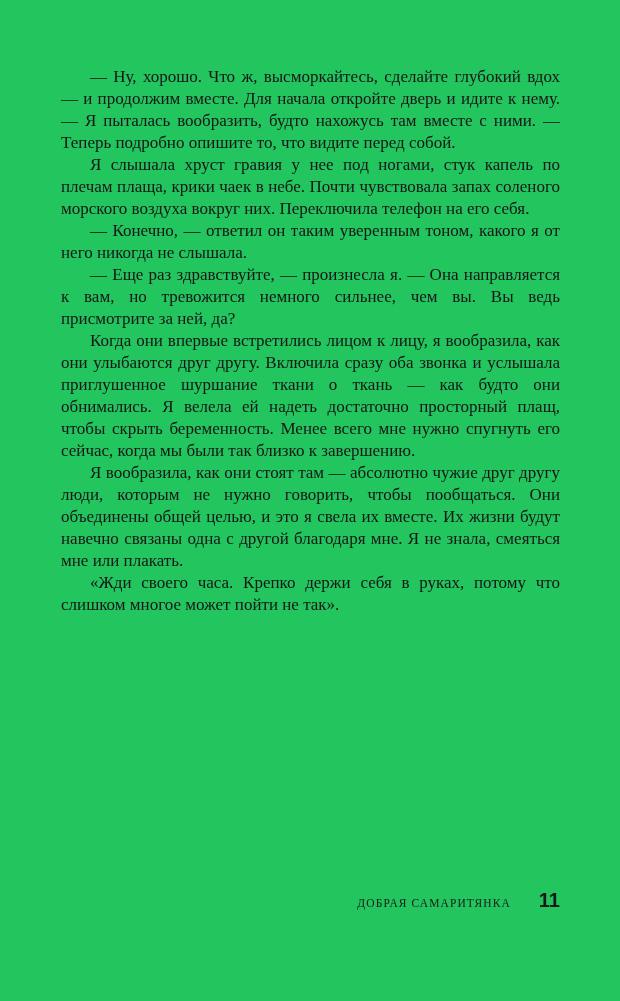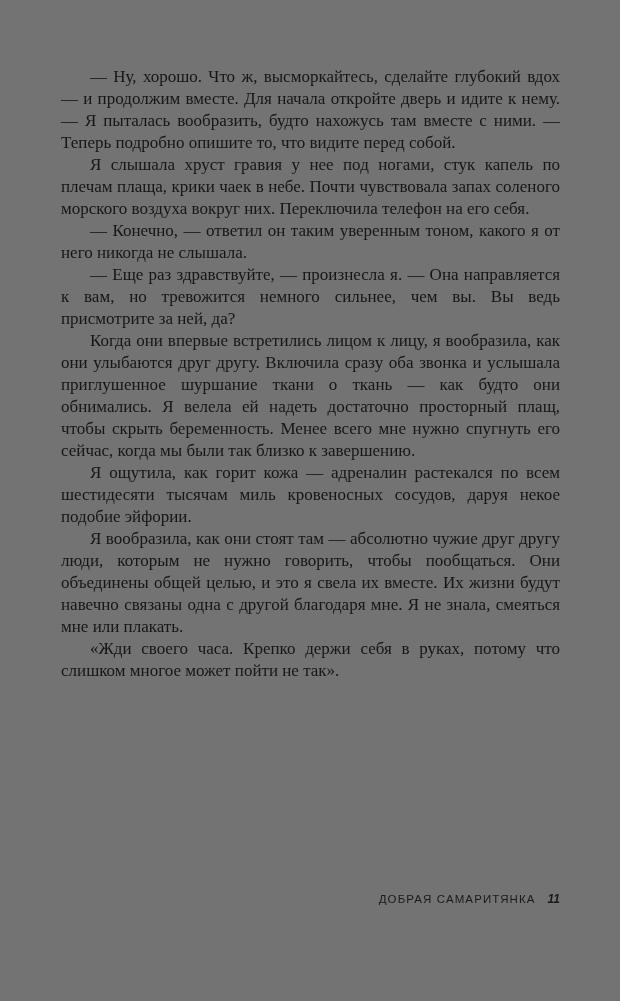--- a/index.html
+++ b/index.html
@@ -10,21 +10,21 @@
     }
     body {
       width: 620px;
       height: 1001px;
       position: relative;
       overflow: hidden;
     }
     .page {
       position: absolute;
       inset: 0;
-      background: #737373;
+      background: #22c55e;
     }
     .text-block {
       position: absolute;
       top: 66px;
       left: 61px;
       width: 499px;
       font-family: "Liberation Serif", "DejaVu Serif", serif;
       font-size: 17px;
       line-height: 22px;
       color: #161616;
@@ -40,49 +40,47 @@
     .footer {
       position: absolute;
       top: 889px;
       left: 61px;
       width: 499px;
       text-align: right;
       white-space: nowrap;
       color: #1a1a1a;
     }
     .running-title {
-      font-family: Liberation Sans, sans-serif;
+      font-family: Liberation Serif, serif;
       font-size: 11.5px;
       letter-spacing: 1.1px;
       font-weight: 400;
       text-transform: uppercase;
       vertical-align: baseline;
       text-align: right;
     }
     .page-number {
       font-family: "Liberation Sans", "DejaVu Sans", sans-serif;
-      font-size: 12px;
+      font-size: 20px;
       font-weight: 700;
-      margin-left: 8px;
+      margin-left: 24px;
       vertical-align: baseline;
-      font-style: italic;
     }
   </style>
 </head>
 <body>
 
 <div class="page">
 
   <div class="text-block">
     <p>— Ну, хорошо. Что ж, высморкайтесь, сделайте глубокий вдох — и продолжим вместе. Для начала откройте дверь и идите к нему. — Я пыталась вообразить, будто нахожусь там вместе с ними. — Теперь подробно опишите то, что видите перед собой.</p>
     <p>Я слышала хруст гравия у нее под ногами, стук капель по плечам плаща, крики чаек в небе. Почти чувствовала запах соленого морского воздуха вокруг них. Переключила телефон на его себя.</p>
     <p>— Конечно, — ответил он таким уверенным тоном, какого я от него никогда не слышала.</p>
     <p>— Еще раз здравствуйте, — произнесла я. — Она направляется к вам, но тревожится немного сильнее, чем вы. Вы ведь присмотрите за ней, да?</p>
     <p>Когда они впервые встретились лицом к лицу, я вообразила, как они улыбаются друг другу. Включила сразу оба звонка и услышала приглушенное шуршание ткани о ткань — как будто они обнимались. Я велела ей надеть достаточно просторный плащ, чтобы скрыть беременность. Менее всего мне нужно спугнуть его сейчас, когда мы были так близко к завершению.</p>
-    <p>Я ощутила, как горит кожа — адреналин растекался по всем шестидесяти тысячам миль кровеносных сосудов, даруя некое подобие эйфории.</p>
     <p>Я вообразила, как они стоят там — абсолютно чужие друг другу люди, которым не нужно говорить, чтобы пообщаться. Они объединены общей целью, и это я свела их вместе. Их жизни будут навечно связаны одна с другой благодаря мне. Я не знала, смеяться мне или плакать.</p>
     <p>«Жди своего часа. Крепко держи себя в руках, потому что слишком многое может пойти не так».</p>
   </div>
 
   <div class="footer">
     <span class="running-title">ДОБРАЯ САМАРИТЯНКА</span>
     <span class="page-number">11</span>
   </div>
 
 </div>

